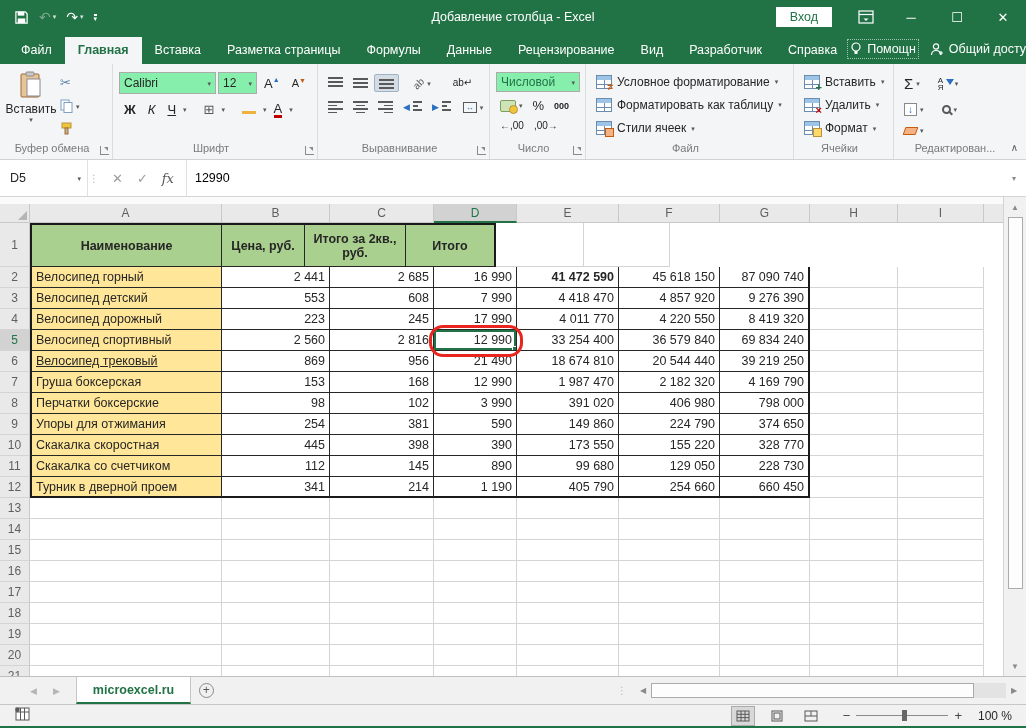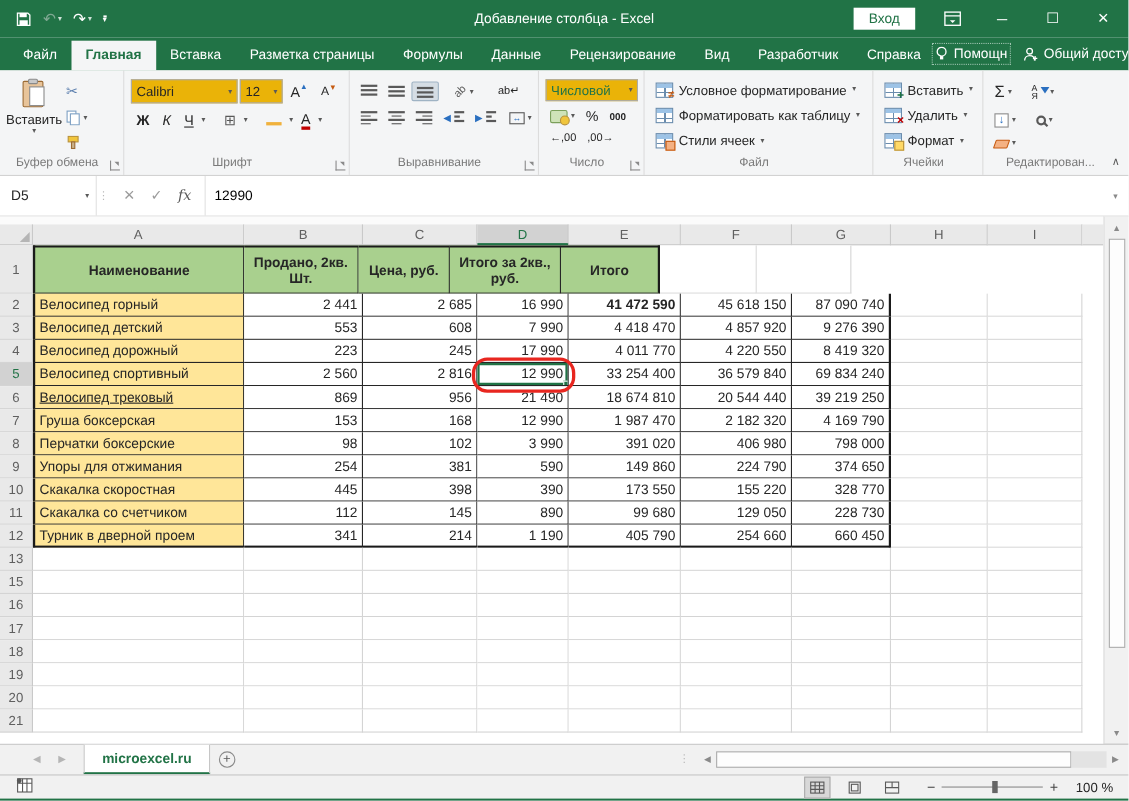--- a/index.html
+++ b/index.html
@@ -38,21 +38,21 @@
   .launcher::after { content:""; position:absolute; right:1px; top:1px; border-top:4px solid #8a8a8a; border-left:4px solid transparent; }
   .caret-s { font-size:7px; color:#595959; line-height:1; }
   .rbtn { display:flex; align-items:center; gap:3px; padding:2px 4px; border-radius:2px; cursor:pointer; }
   .mini-row { display:flex; align-items:center; gap:2px; }
 
   .paste-big { width:50px; display:flex; flex-direction:column; align-items:center; justify-content:flex-start; cursor:pointer; padding-top:3px; }
   .paste-label { font-size:12px; margin-top:3px; }
   .clip-col { display:flex; flex-direction:column; justify-content:flex-start; gap:5px; padding-top:5px; }
 
   .font-grid { display:flex; flex-direction:column; gap:6px; padding-top:4px; }
-  .combo { background:#eab308; border:1px solid #ababab; height:22px; display:flex; align-items:center; padding:0 4px; font-size:12px; cursor:pointer; }
+  .combo { background:#86efac; border:1px solid #ababab; height:22px; display:flex; align-items:center; padding:0 4px; font-size:12px; cursor:pointer; }
   .combo .caret-s { margin-left:auto; padding-left:6px; }
   .fbold { font-weight:bold; } .fital { font-style:italic; } .funder { text-decoration:underline; }
   .glyph-btn { font-size:13px; padding:1px 5px; cursor:pointer; border-radius:2px; }
   .color-a { display:inline-block; border-bottom:3px solid #c00000; line-height:12px; }
   .fill-icon { display:inline-block; width:14px; height:11px; border-bottom:3px solid #f0b13c; position:relative; }
   .grow-caret { color:#2a6fc0; font-size:7px; vertical-align:top; }
 
   .bars { width:15px; height:12px; display:flex; flex-direction:column; gap:2px; }
   .bars i { display:block; height:2px; background:#595959; }
   .bars.top { justify-content:flex-start; } .bars.mid { justify-content:center; } .bars.bot { justify-content:flex-end; }
@@ -520,21 +520,20 @@
           <div class="ch" style="width: 101px;">F</div>
           <div class="ch" style="width: 90px;">G</div>
           <div class="ch" style="width: 88px;">H</div>
           <div class="ch" style="width: 86px;">I</div>
           <div class="ch fillh"></div>
         </div>
       <div class="grows">
           <div class="grow" style="height: 44px;">
             <div class="rh">1</div>
             <div class="cell t thead ttop tleft" style="width: 192px;">Наименование</div>
-            <div class="cell t thead ttop" style="width: 104px;">Продано, 2кв. Шт.</div>
             <div class="cell t thead ttop" style="width: 83px;">Цена, руб.</div>
             <div class="cell t thead ttop" style="width: 101px;">Итого за 2кв., руб.</div>
             <div class="cell t thead ttop tright" style="width: 90px;">Итого</div>
             <div class="cell" style="width: 88px;"></div>
             <div class="cell" style="width: 86px;"></div>
           </div>
           <div class="grow" style="height: 21px;">
             <div class="rh">2</div>
             <div class="cell t cname tleft" style="width: 192px;">Велосипед горный</div>
             <div class="cell t num" style="width: 108px;">2 441</div>
@@ -661,20 +660,32 @@
             <div class="cell t num tbot" style="width: 104px;">214</div>
             <div class="cell t num tbot" style="width: 83px;">1 190</div>
             <div class="cell t num tbot" style="width: 102px;">405 790</div>
             <div class="cell t num tbot" style="width: 101px;">254 660</div>
             <div class="cell t num tright tbot" style="width: 90px;">660 450</div>
             <div class="cell" style="width: 88px;"></div>
             <div class="cell" style="width: 86px;"></div>
           </div>
           <div class="grow" style="height: 21px;">
             <div class="rh">13</div>
+            <div class="cell" style="width: 192px;"></div>
+            <div class="cell" style="width: 108px;"></div>
+            <div class="cell" style="width: 104px;"></div>
+            <div class="cell" style="width: 83px;"></div>
+            <div class="cell" style="width: 102px;"></div>
+            <div class="cell" style="width: 101px;"></div>
+            <div class="cell" style="width: 90px;"></div>
+            <div class="cell" style="width: 88px;"></div>
+            <div class="cell" style="width: 86px;"></div>
+          </div>
+          <div class="grow" style="height: 21px;">
+            <div class="rh">14</div>
             <div class="cell" style="width: 192px;"></div>
             <div class="cell" style="width: 108px;"></div>
             <div class="cell" style="width: 104px;"></div>
             <div class="cell" style="width: 83px;"></div>
             <div class="cell" style="width: 102px;"></div>
             <div class="cell" style="width: 101px;"></div>
             <div class="cell" style="width: 90px;"></div>
             <div class="cell" style="width: 88px;"></div>
             <div class="cell" style="width: 86px;"></div>
           </div>

